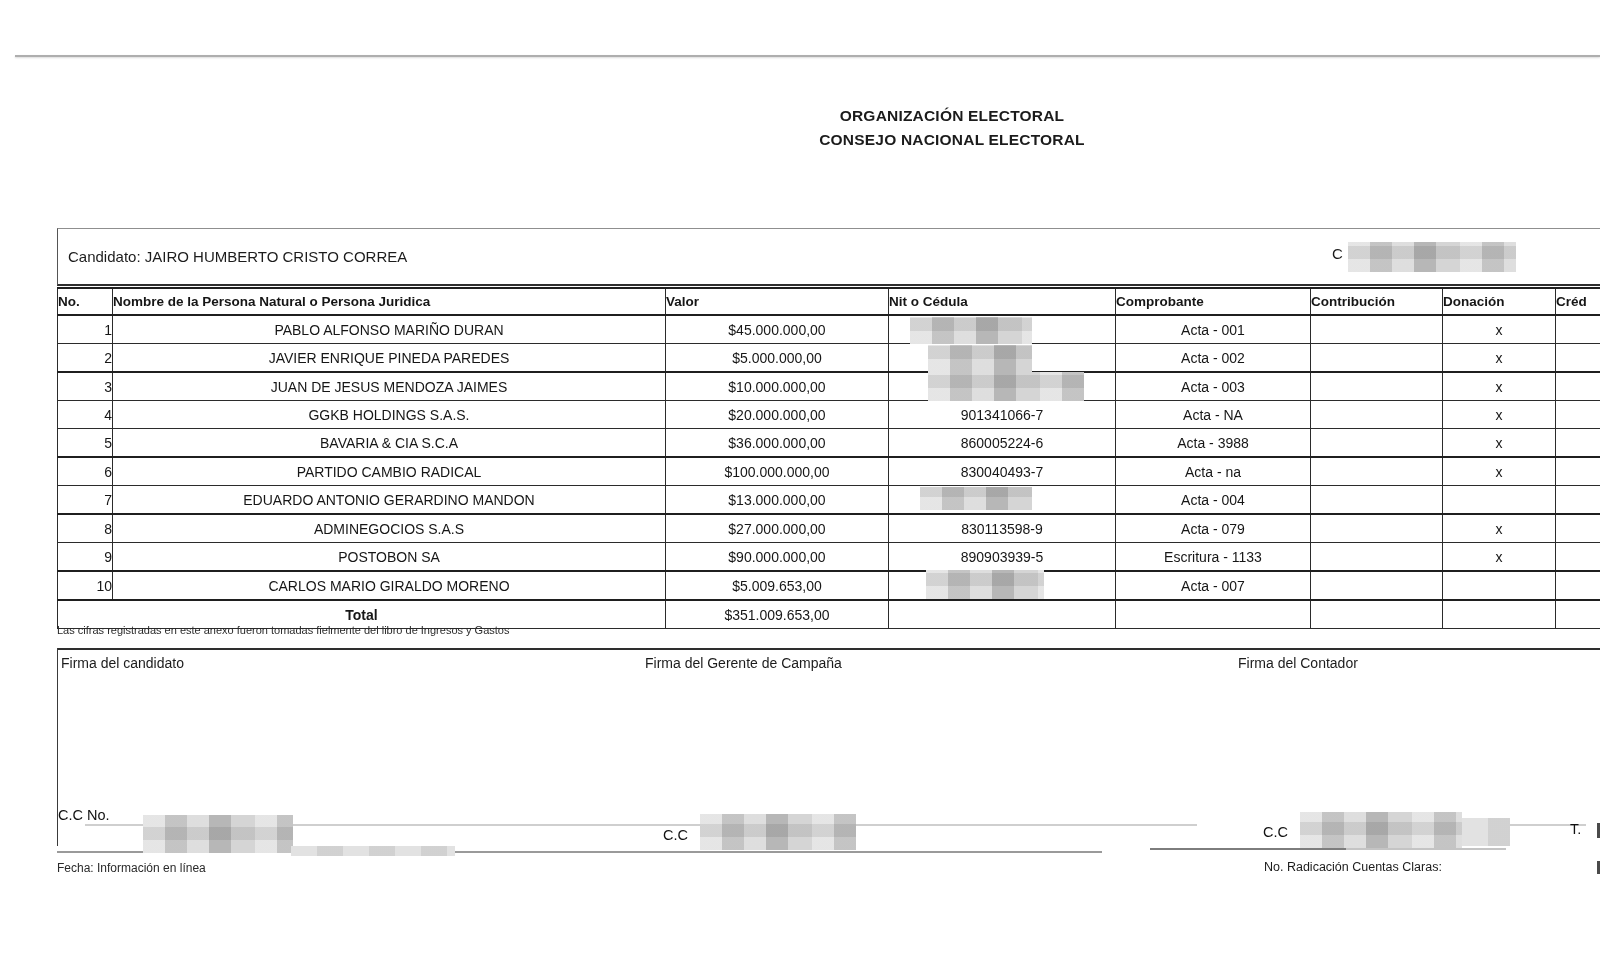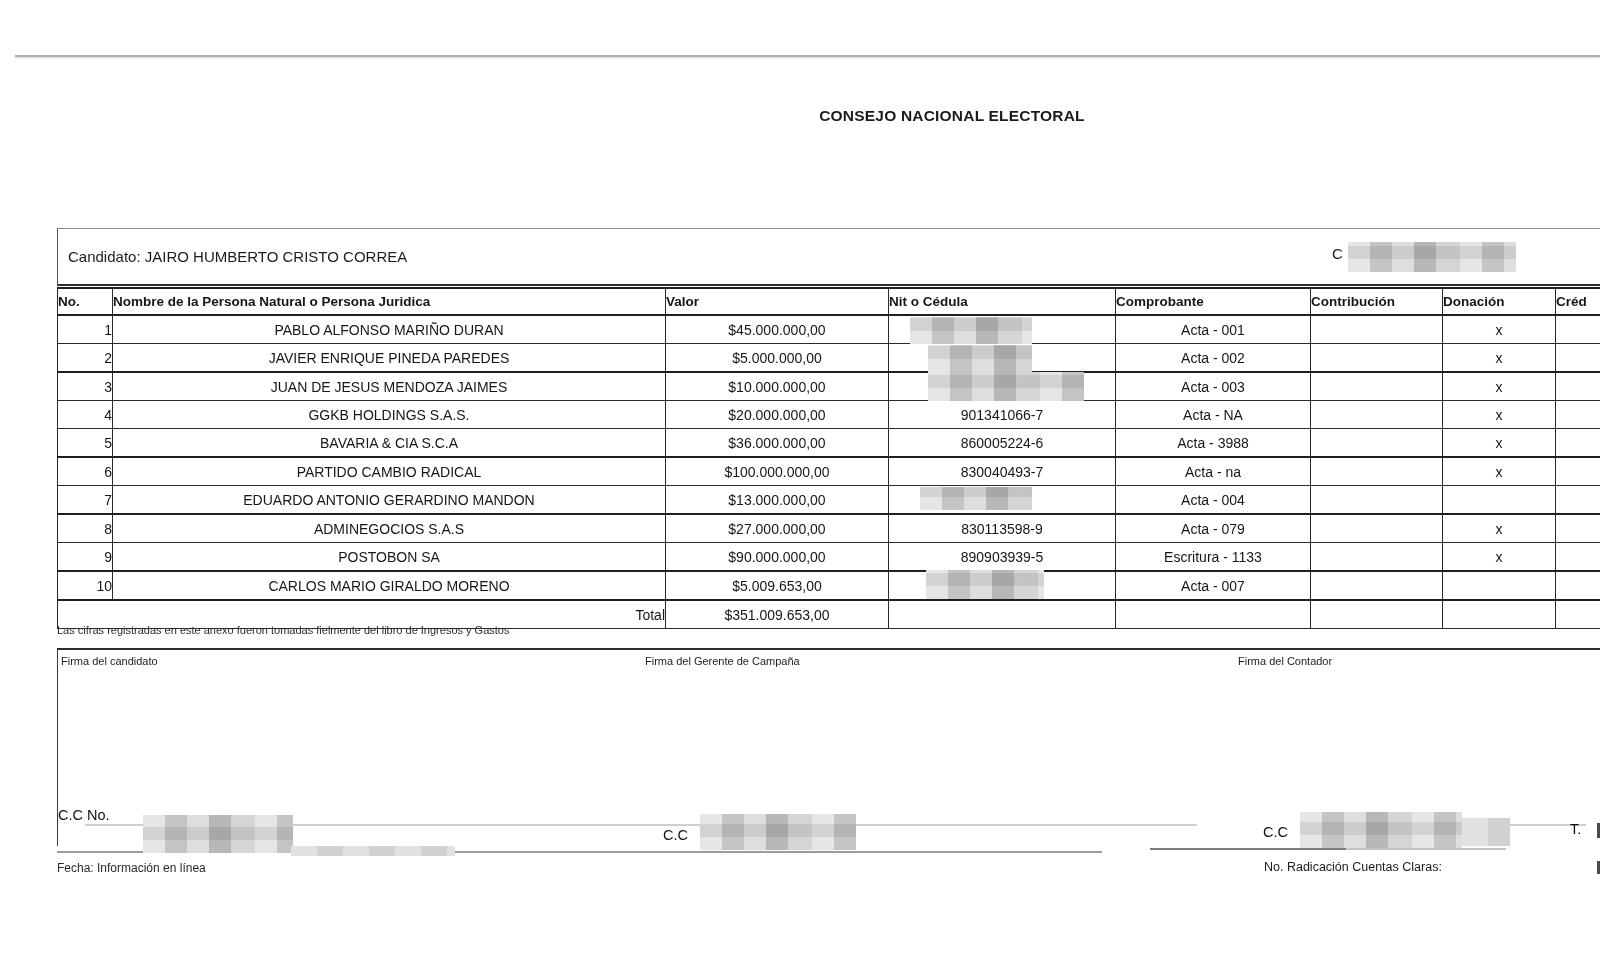--- a/index.html
+++ b/index.html
@@ -25,27 +25,27 @@
   table.grid td,table.grid th{border:1px solid #2b2b2b;padding:0;white-space:nowrap;overflow:hidden;height:27px;}
   table.grid thead th{border-top:2px solid #1f1f1f;border-bottom:2px solid #1f1f1f;height:25px;
     font-size:13.5px;font-weight:bold;text-align:left;}
   th.c-no{padding-left:2px;} th.c-name,th.c-valor,th.c-nit,th.c-comp,th.c-don,th.c-cred{padding-left:6px;}
   th.c-contrib{padding-left:3px;}
   td.c-no{text-align:right;padding-right:10px;}
   td.c-name{text-align:center;padding-left:50px;}
   td.c-valor,td.c-nit,td.c-comp,td.c-don,td.c-contrib,td.c-cred{text-align:center;}
   tr.heavy td{border-bottom:2px solid #1f1f1f;}
   tr.total-row td{font-size:14px;}
-  td.total-label{text-align:right;padding-left:42px;font-weight:normal;}
+  td.total-label{text-align:center;padding-left:42px;font-weight:bold;}
   
   .note{left:57px;top:624px;font-size:11px;color:#2a2a2a;}
   
   .sig-top{left:57px;top:648px;width:1543px;height:2px;background:#2e2e2e;}
   .sig-left{left:57px;top:648px;width:1px;height:198px;background:#3a3a3a;}
-  .sig-label{font-size:11px;color:#1c1c1c;}
+  .sig-label{font-size:14px;color:#1c1c1c;}
   .sig1{left:61px;top:655px;} .sig2{left:645px;top:655px;} .sig3{left:1238px;top:655px;}
   .line-light1{left:85px;top:824px;width:1112px;height:2px;background:#cfcfcf;}
   .line-light2{left:1502px;top:824px;width:84px;height:2px;background:#cfcfcf;}
   .line-dark1{left:57px;top:851px;width:1045px;height:2px;background:#9a9a9a;}
   .line-dark2{left:1150px;top:848px;width:196px;height:2px;background:#7d7d7d;}
   .line-dark2b{left:1346px;top:848px;width:160px;height:2px;background:#c4c4c4;}
   .cc{font-size:14.5px;color:#111;}
   .ccL{left:58px;top:807px;} .ccM{left:663px;top:827px;} .ccR{left:1263px;top:824px;}
   .tp{left:1570px;top:821px;font-size:14.5px;color:#111;}
   .sliver{width:3px;height:15px;background:#4a4a4a;}
@@ -65,20 +65,21 @@
   }
 </style>
 </head>
 <body>
 
 <div id="canvas">
 
   <div class="abs page-edge"></div>
 
   <div class="abs heading">
+    <div>ORGANIZACIÓN ELECTORAL</div>
     <div>CONSEJO NACIONAL ELECTORAL</div>
   </div>
 
   <div class="abs cand-box"></div>
   <div class="abs cand-text">Candidato: JAIRO HUMBERTO CRISTO CORREA</div>
   <div class="abs cand-c">C</div>
   <div class="abs mosaic" style="left:1348px;top:242px;width:168px;height:30px;"></div>
 
   <table class="grid">
     <colgroup>

